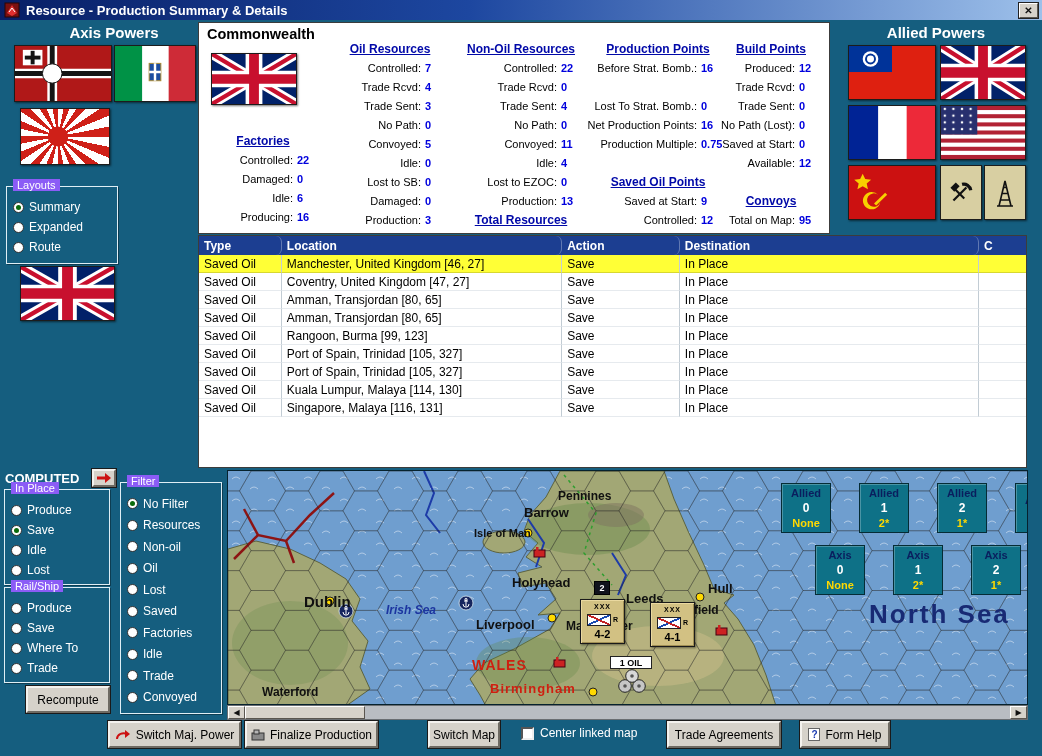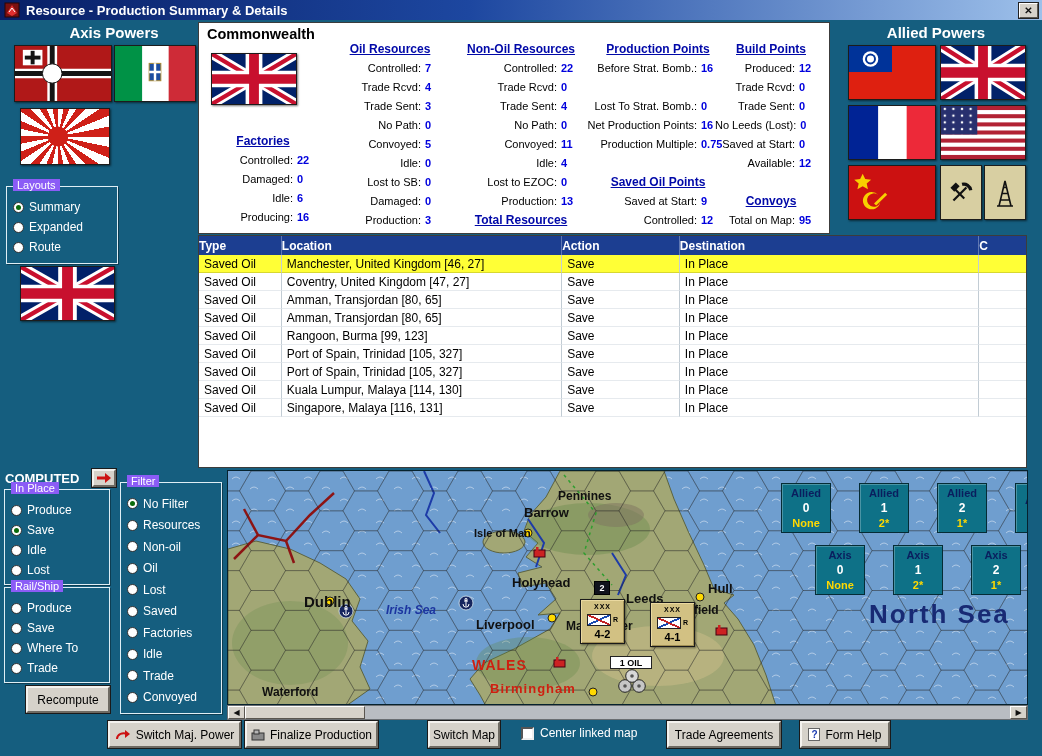--- a/index.html
+++ b/index.html
@@ -48,21 +48,21 @@
   .stat-entry { height:19px; line-height:19px; overflow:visible; }
   .sec-hdr { display:none; text-align:center; font-weight:bold; font-size:12px; color:#0008a8; text-decoration:underline; }
   .stat-entry.hdr .sec-hdr { display:block; }
   .lv { display:flex; gap:4px; font-size:11px; }
   .sl { flex:1; text-align:right; color:#000; white-space:nowrap; }
   .sv { min-width:28px; text-align:left; color:#0000dd; font-weight:bold; }
 
   
   #res-table { position:absolute; left:198px; top:235px; width:829px; height:233px; background:#fff; border:1px solid #3c3c3c; overflow:hidden; }
   .t-head { display:flex; height:19px; background:#1c3e91; color:#fff; font-weight:bold; align-items:center; }
-  .t-head span { height:100%; display:flex; align-items:center; border-right:1px solid rgba(255,255,255,.3); }
+  .t-head span { padding-left:5px; height:100%; display:flex; align-items:center; border-right:1px solid rgba(255,255,255,.3);border-radius:6px; }
   .t-row { display:flex; height:18px; align-items:center; background:#fff; cursor:pointer; }
   .t-row span { padding-left:5px; height:100%; display:flex; align-items:center; border-right:1px solid #c2ccd4; border-bottom:1px solid #e6eaee; overflow:hidden; white-space:nowrap; }
   .t-row.selected { background:#ffff36; }
   .t-row.selected span { border-bottom:1px solid #d8d830; }
   .c-type { width:83px; } .c-loc { width:281px; } .c-act { width:118px; } .c-dest { width:300px; } .c-c { width:47px; border-right:none !important; }
 
   
   #computed-label { position:absolute; left:5px; top:471px; color:#fff; font-weight:bold; font-size:13px; }
   #computed-arrow { left:92px; top:469px; width:24px; height:18px; }
 
@@ -581,21 +581,21 @@
 
           <div class="lv">
             <span class="sl">Trade Sent:</span>
             <span class="sv">0</span>
           </div>
         </div>
 
         <div class="stat-entry">
 
           <div class="lv">
-            <span class="sl">No Leeds (Lost):</span>
+            <span class="sl">No Path (Lost):</span>
             <span class="sv">0</span>
           </div>
         </div>
 
         <div class="stat-entry">
 
           <div class="lv">
             <span class="sl">Saved at Start:</span>
             <span class="sv">0</span>
           </div>

